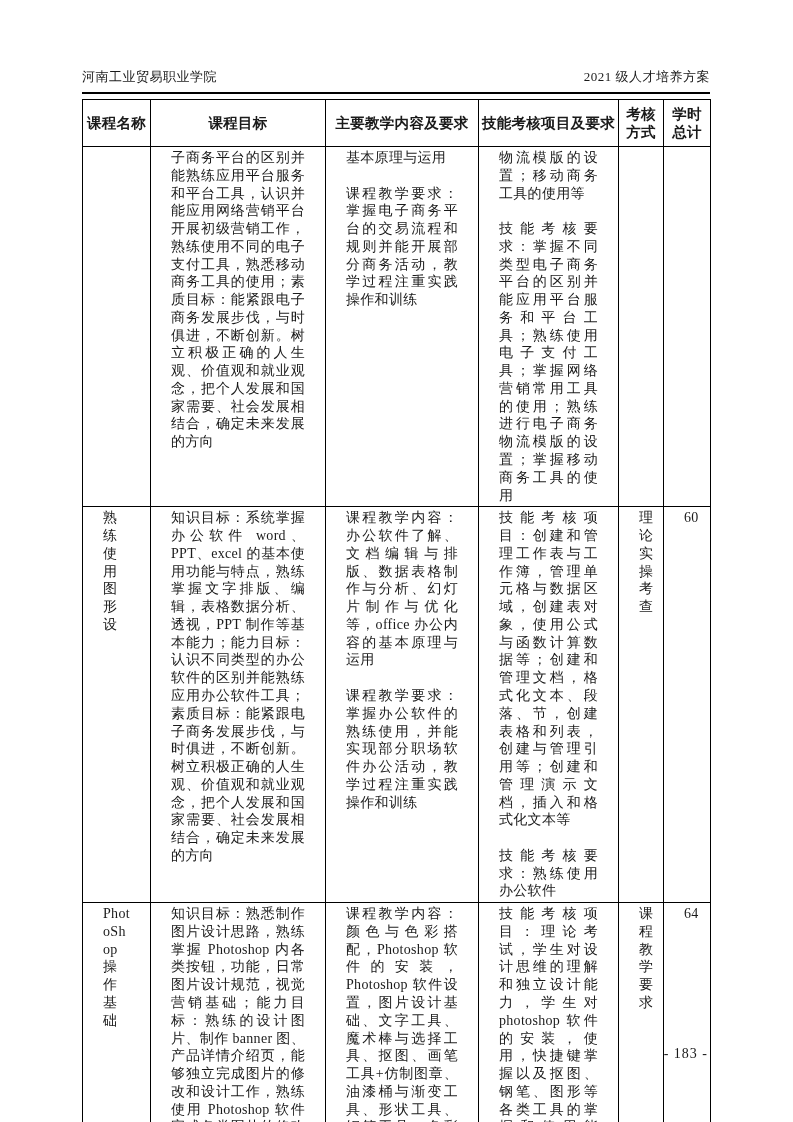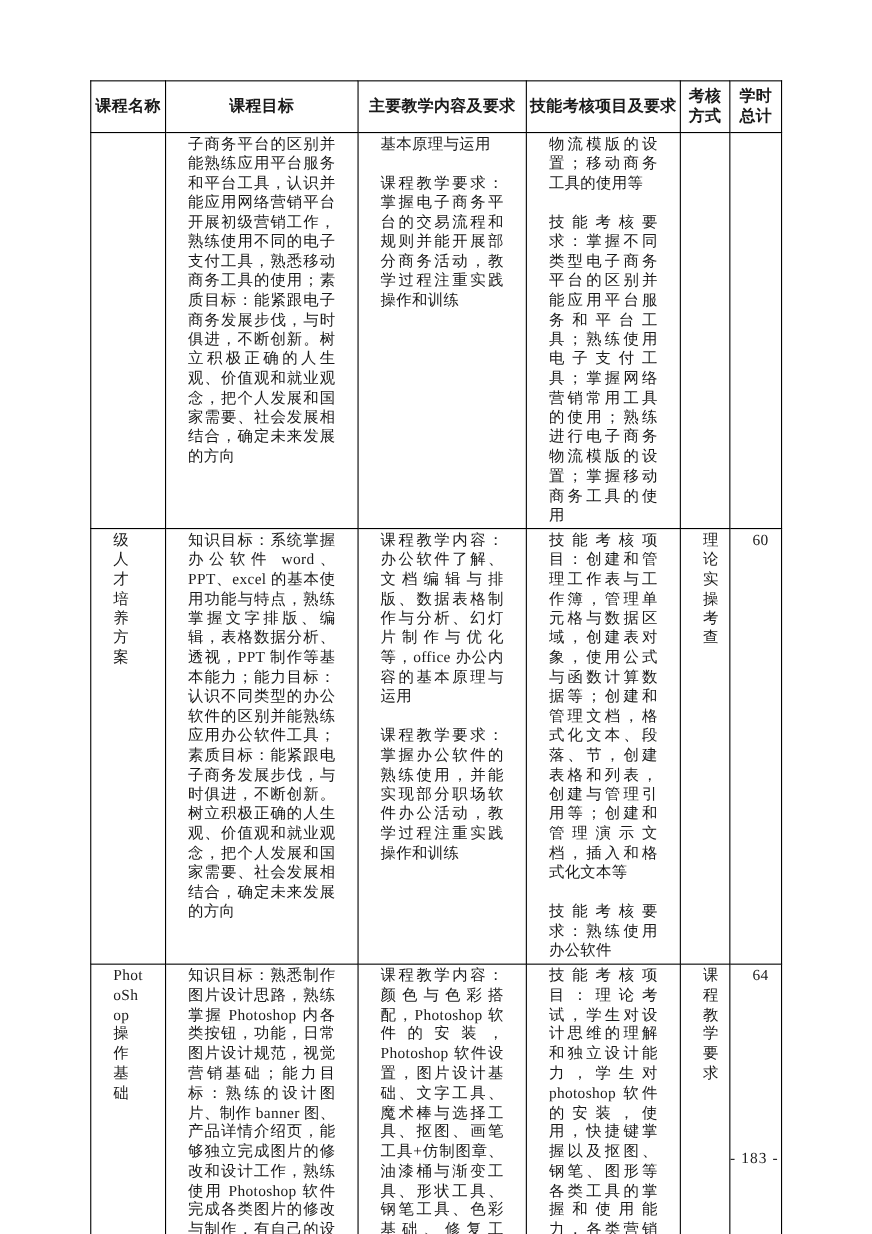--- a/index.html
+++ b/index.html
@@ -72,20 +72,24 @@
     position:absolute;
     right:85px;top:1030px;
     font-size:14px;letter-spacing:1px;margin-top:16px;
   }
 </style>
 </head>
 <body>
 
 <div class="sheet">
 
+  <div class="doc-header">
+    <span>河南工业贸易职业学院</span>
+    <span>2021 级人才培养方案</span>
+  </div>
 
   <table class="course-table">
     <colgroup>
       <col class="c1">
         <col class="c2">
         <col class="c3">
         <col class="c4">
         <col class="c5">
         <col class="c6">
     </colgroup>
@@ -108,21 +112,21 @@
         <td class="ml just">基本原理与运用
 
 课程教学要求：掌握电子商务平台的交易流程和规则并能开展部分商务活动，教学过程注重实践操作和训练</td>
         <td class="ml just">物流模版的设置；移动商务工具的使用等
 
 技能考核要求：掌握不同类型电子商务平台的区别并能应用平台服务和平台工具；熟练使用电子支付工具；掌握网络营销常用工具的使用；熟练进行电子商务物流模版的设置；掌握移动商务工具的使用</td>
         <td class="cell-center"></td>
         <td class="cell-center"></td>
       </tr>
       <tr class="row-2">
-        <td class="cell-name">级人才培养方案</td>
+        <td class="cell-name">熟练使用图形设</td>
         <td class="just">知识目标：系统掌握办公软件 word、PPT、excel 的基本使用功能与特点，熟练掌握文字排版、编辑，表格数据分析、透视，PPT 制作等基本能力；能力目标：认识不同类型的办公软件的区别并能熟练应用办公软件工具；素质目标：能紧跟电子商务发展步伐，与时俱进，不断创新。树立积极正确的人生观、价值观和就业观念，把个人发展和国家需要、社会发展相结合，确定未来发展的方向</td>
         <td class="ml just vmid">课程教学内容：办公软件了解、文档编辑与排版、数据表格制作与分析、幻灯片制作与优化等，office 办公内容的基本原理与运用
 
 课程教学要求：掌握办公软件的熟练使用，并能实现部分职场软件办公活动，教学过程注重实践操作和训练</td>
         <td class="ml just">技能考核项目：创建和管理工作表与工作簿，管理单元格与数据区域，创建表对象，使用公式与函数计算数据等；创建和管理文档，格式化文本、段落、节，创建表格和列表，创建与管理引用等；创建和管理演示文档，插入和格式化文本等
 
 技能考核要求：熟练使用办公软件</td>
         <td class="cell-center">理论实操考查</td>
         <td class="cell-center">60</td>
       </tr>

